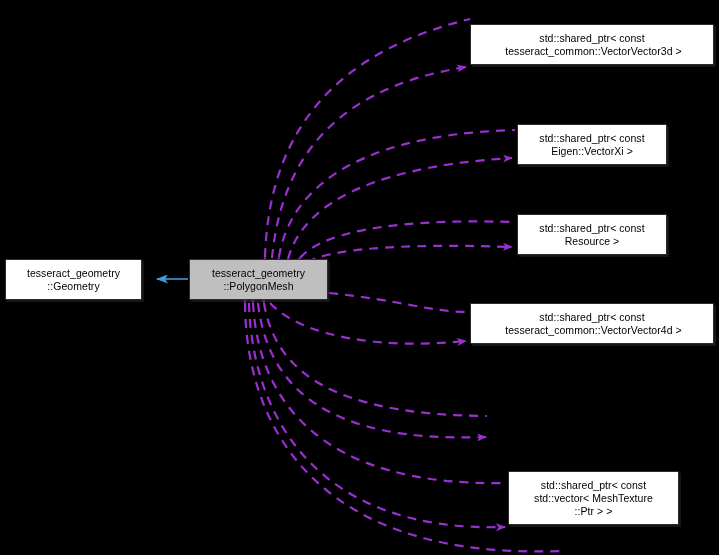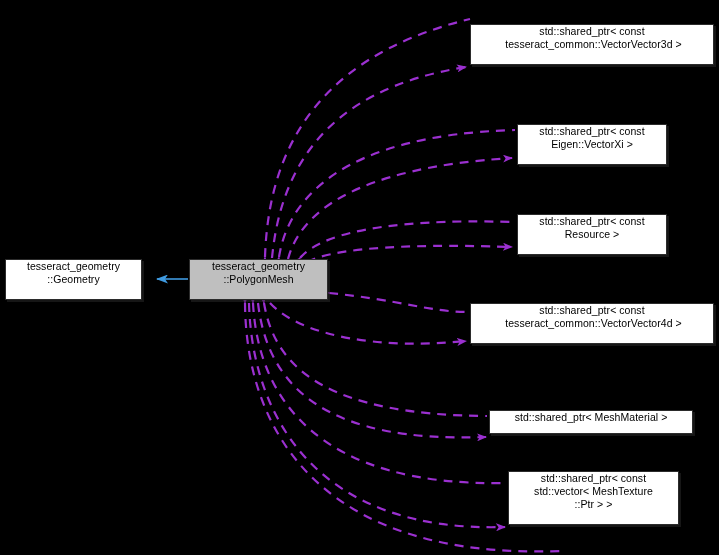--- a/index.html
+++ b/index.html
@@ -26,21 +26,21 @@
   .node-box {
     position: absolute;
     box-sizing: border-box;
     border: 1px solid #2b2b2b;
     background: #ffffff;
     color: #000000;
     font-size: 10.5px;
     line-height: 13px;
     text-align: center;
     display: flex;
-    align-items: flex-start;
+    align-items: center;
     justify-content: center;
     box-shadow: 2px 2px 0 rgba(40,40,40,0.55);
     white-space: pre;
     letter-spacing: 0.05px;
   }
   .node-box.current {
     background: #bfbfbf;
     border: 1px solid #2b2b2b;
   }
   .node-label {
@@ -117,23 +117,20 @@
   <div class="node-box" style="left:517px; top:214px; width:150px; height:41px;">
     <span class="node-label">std::shared_ptr&lt; const
 Resource &gt;</span>
   </div>
 
   <div class="node-box" style="left:470px; top:303px; width:244px; height:41px;">
     <span class="node-label">std::shared_ptr&lt; const
  tesseract_common::VectorVector4d &gt;</span>
   </div>
 
-  <div class="node-box" style="left:489px; top:410px; width:204px; height:24px;">
-    <span class="node-label">std::shared_ptr&lt; MeshMaterial &gt;</span>
-  </div>
 
   <div class="node-box" style="left:508px; top:471px; width:171px; height:54px;">
     <span class="node-label">std::shared_ptr&lt; const
 std::vector&lt; MeshTexture
 ::Ptr &gt; &gt;</span>
   </div>
 
 </div>
 
 </body></html>

